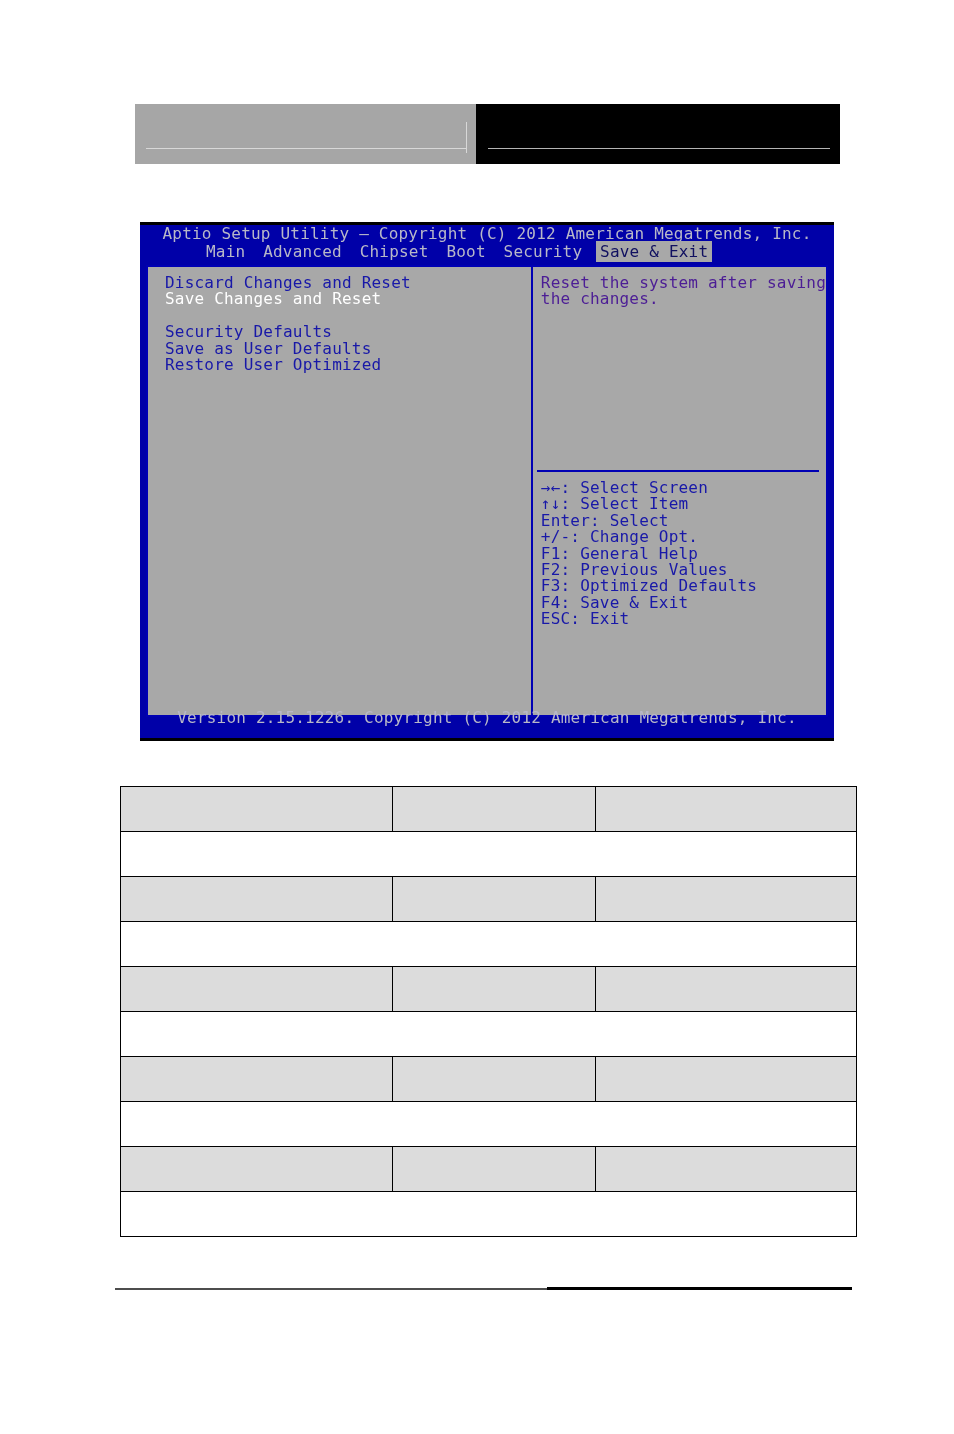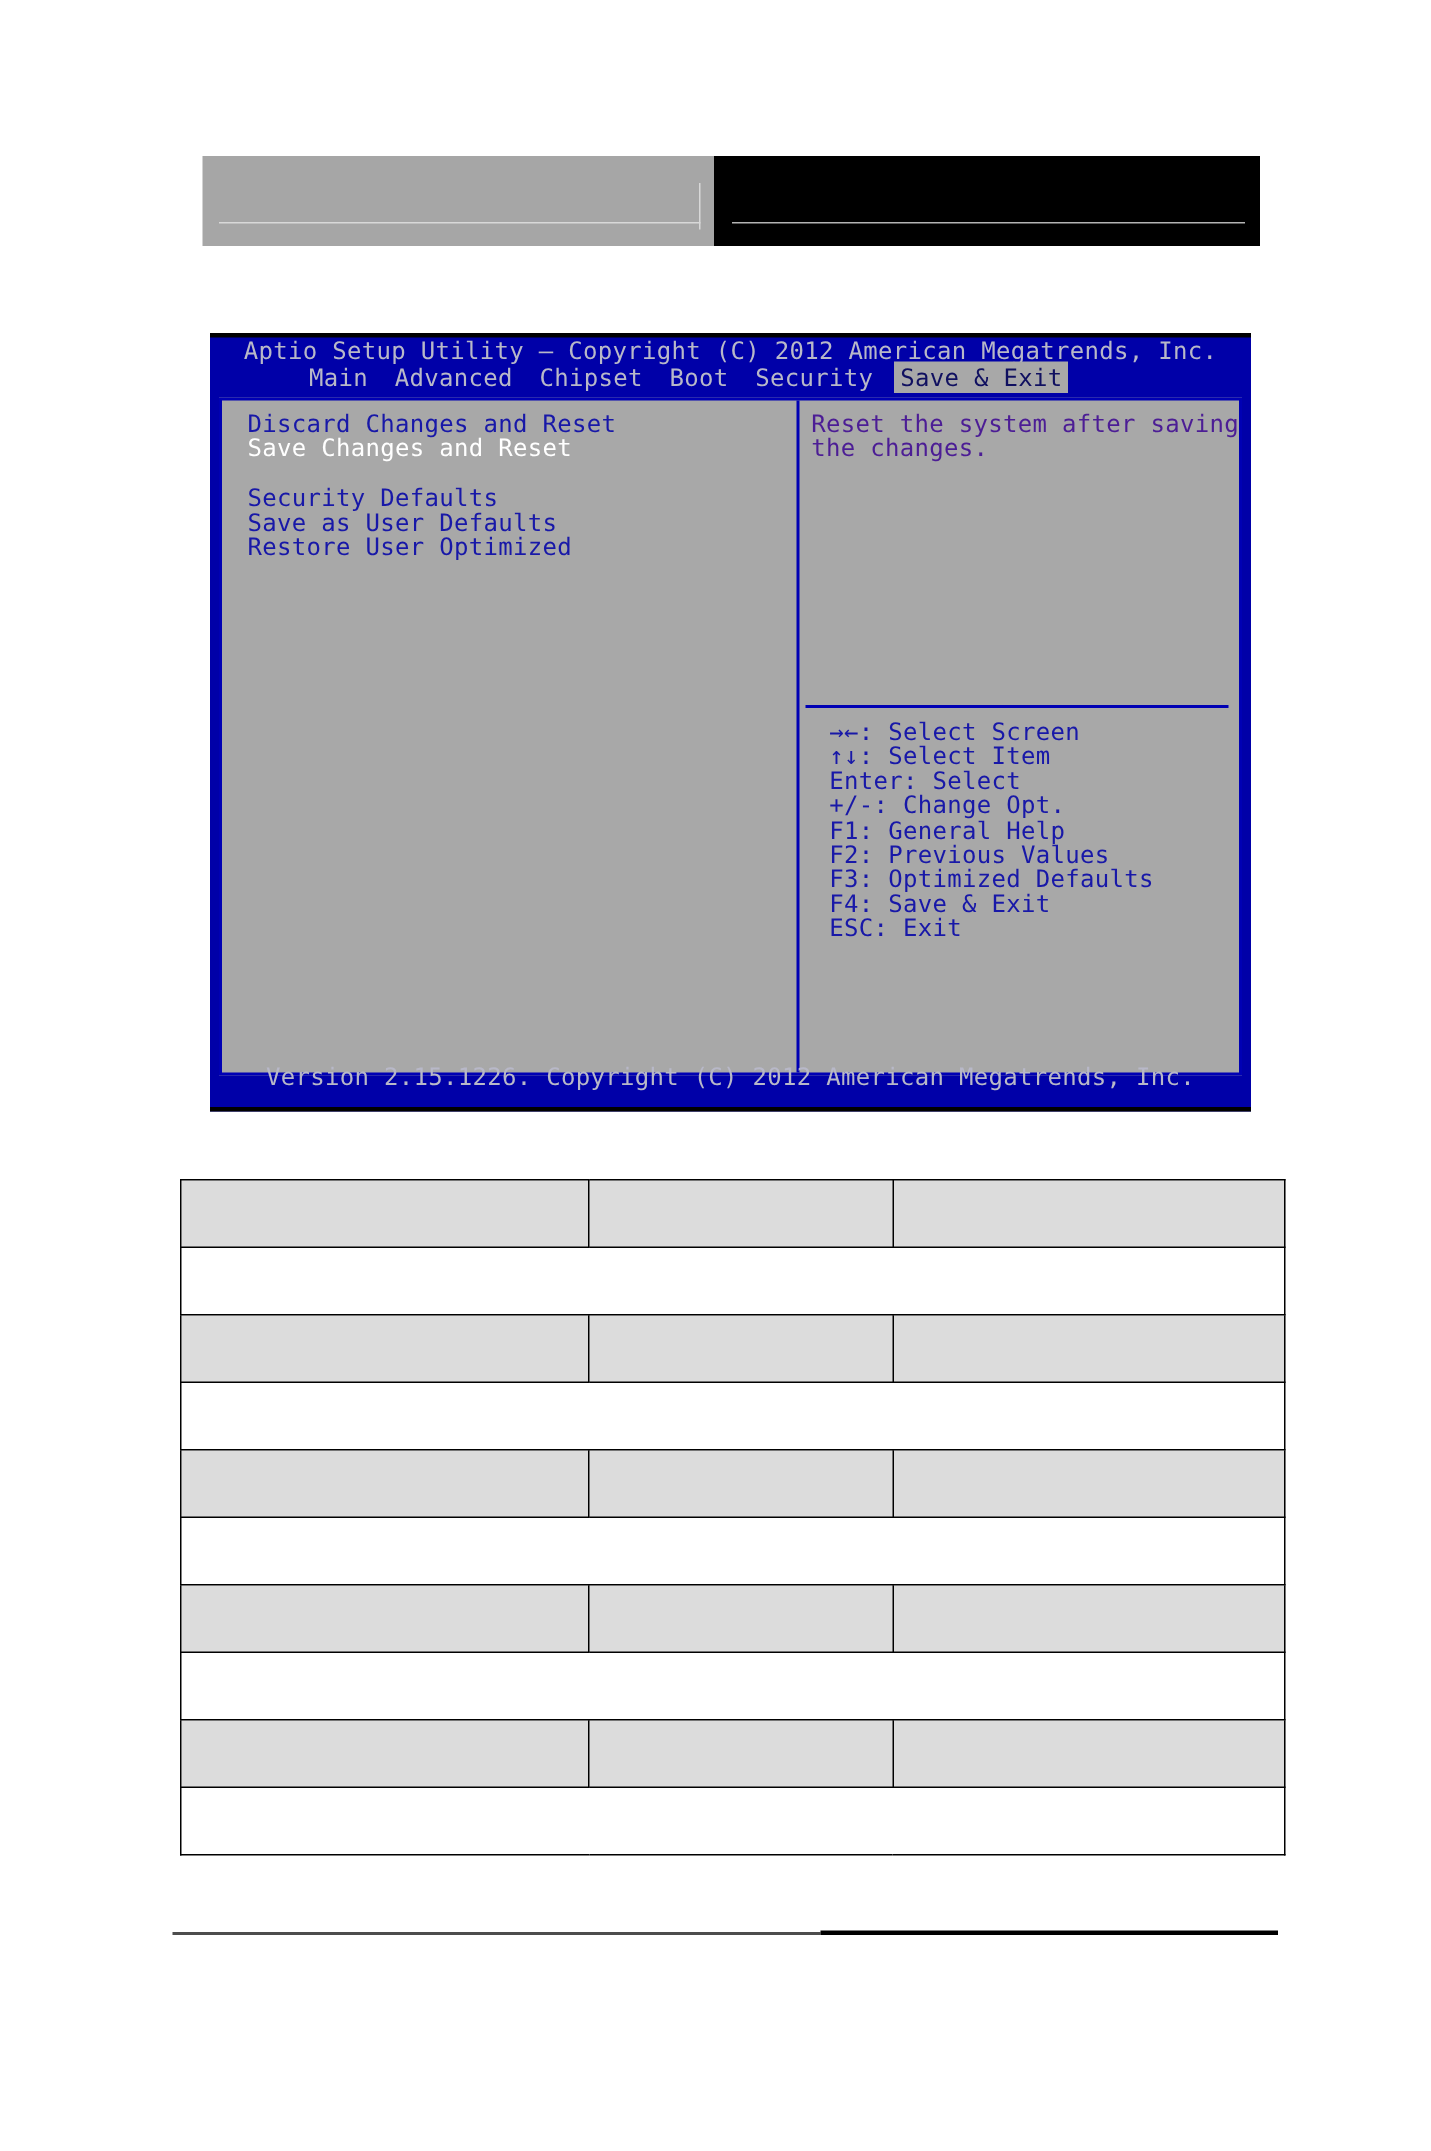--- a/index.html
+++ b/index.html
@@ -149,21 +149,21 @@
   .help-rule {
     position: absolute;
     left: 4px;
     right: 7px;
     top: 203px;
     height: 2px;
     background: #0000b4;
   }
   .keys {
     position: absolute;
-    left: 20px;
+    left: 8px;
     top: 213px;
   }
   .key-line {
     white-space: pre;
     color: #1818a8;
     height: 16.4px;
     line-height: 16.4px;
   }
 
   .bios-footer {

